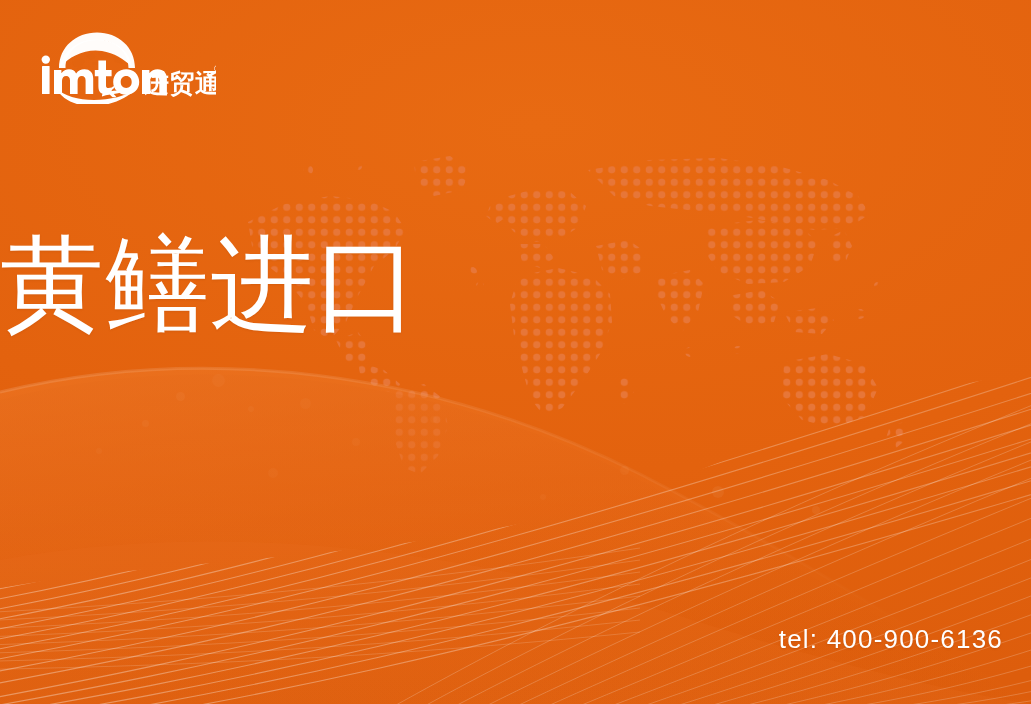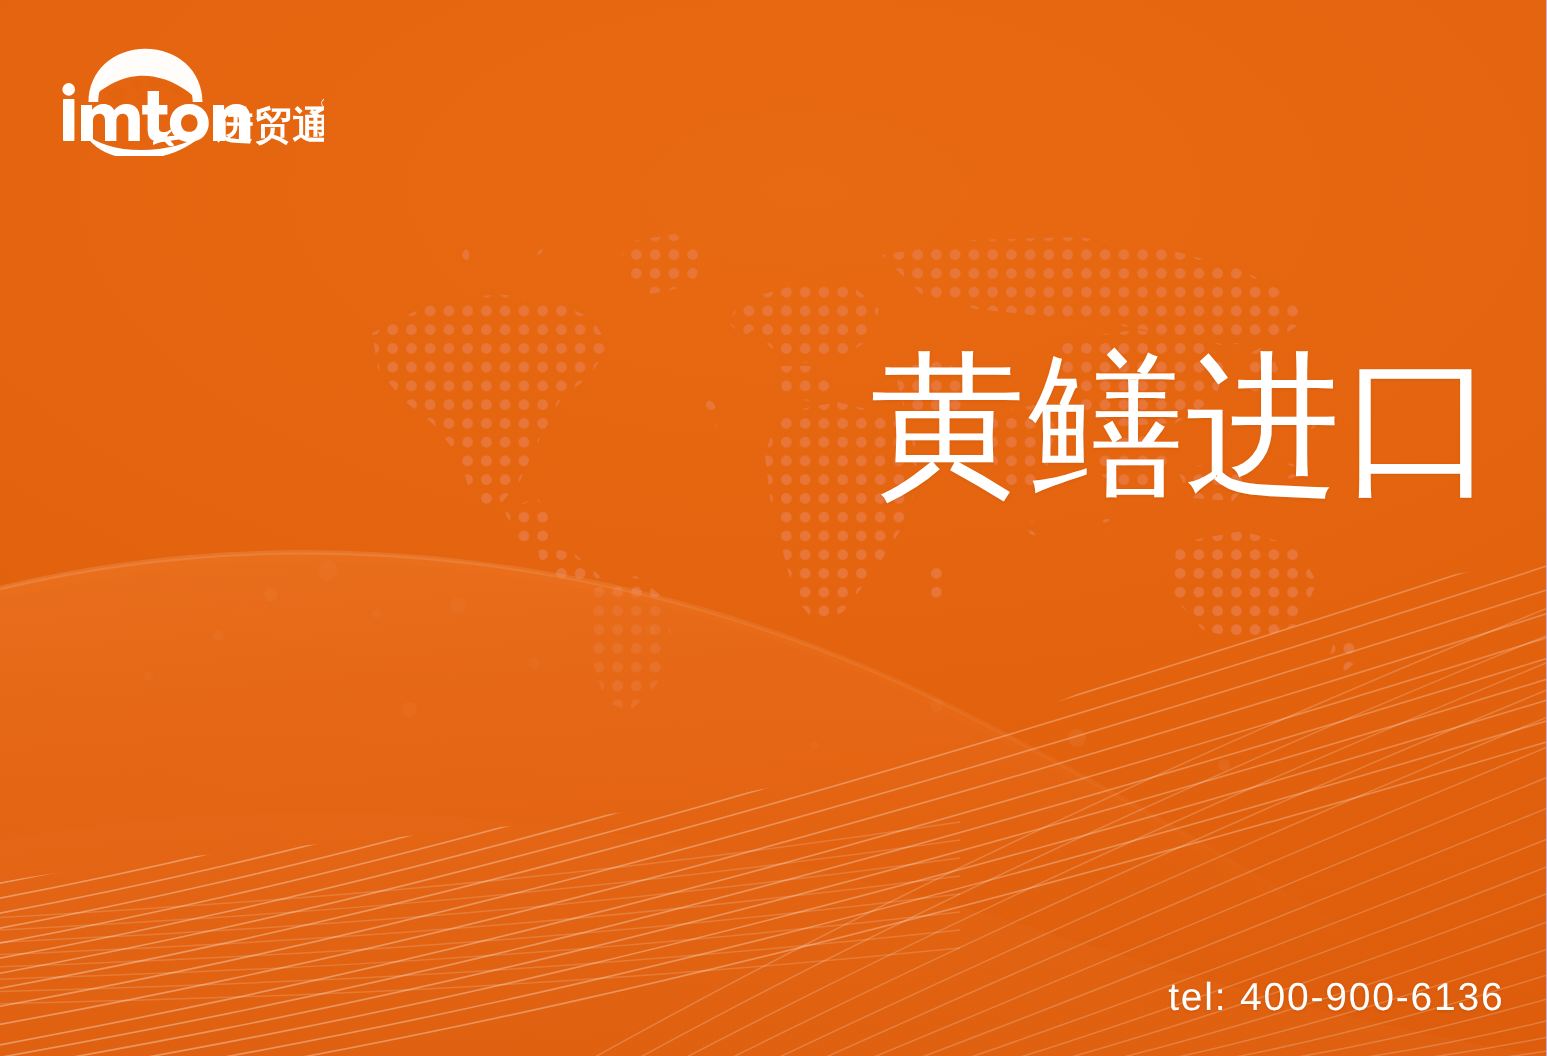--- a/index.html
+++ b/index.html
@@ -10,21 +10,21 @@
   }
   body {
     font-family: "Liberation Sans", sans-serif;
   }
 
   .banner {
     position: relative;
     width: 1031px;
     height: 704px;
     overflow: hidden;
-    background: #8b5cf6;
+    background: #0f766e;
     -webkit-font-smoothing: antialiased;
   }
 
   
   .bg-base {
     position: absolute;
     inset: 0;
     background:
       radial-gradient(120% 85% at 52% 18%, #e86a12 0%, #e3620e 58%, #dd5d0c 100%);
   }
@@ -82,21 +82,21 @@
     height: 78px;
   }
   .logo svg { display: block; width: 100%; height: 100%; }
 
   
   .headline {
     position: absolute;
     left: 0;
     top: 232px;
     width: 1000px;
-    text-align: right;
+    text-align: left;
     color: #ffffff;
     font-family: "Liberation Sans", "DejaVu Sans", sans-serif;
     font-weight: 400;
     letter-spacing: 2px;
     line-height: 1.0;
     text-shadow: 0 1px 2px rgba(150,60,0,0.18);
   }
   .headline .line {
     display: block;
     white-space: nowrap;
@@ -115,21 +115,20 @@
   .tel {
     position: absolute;
     right: 28px;
     top: 624px;
     color: #ffffff;
     font-size: 26px;
     letter-spacing: 1.2px;
     font-family: "Liberation Sans", sans-serif;
     white-space: nowrap;
     text-shadow: 0 1px 2px rgba(140,55,0,0.25);
-    margin-top: 25px;
   }
 </style>
 </head>
 <body>
 
 <div class="banner">
 
   <div class="bg-base"></div>
 
   <div class="dotmap">

